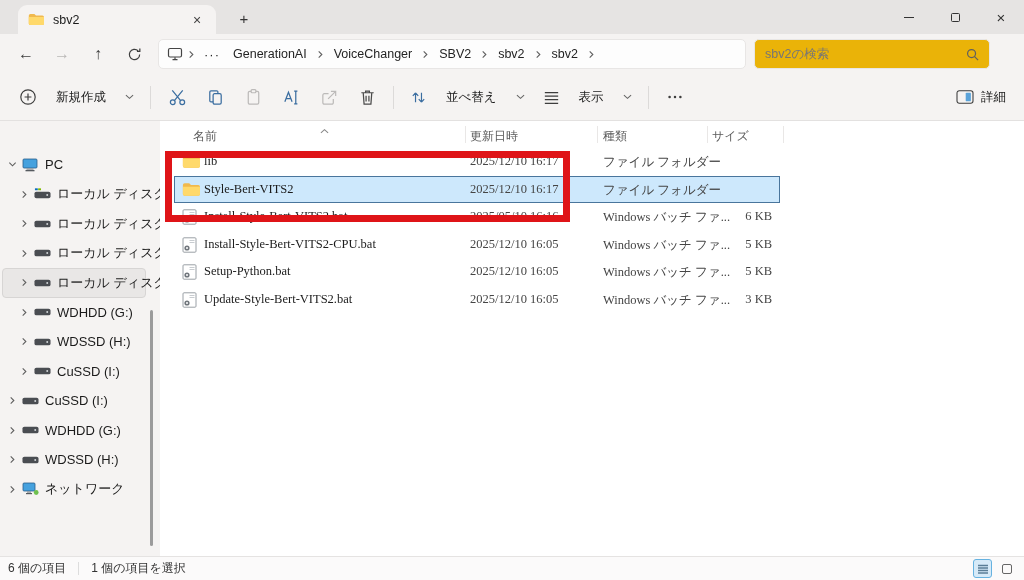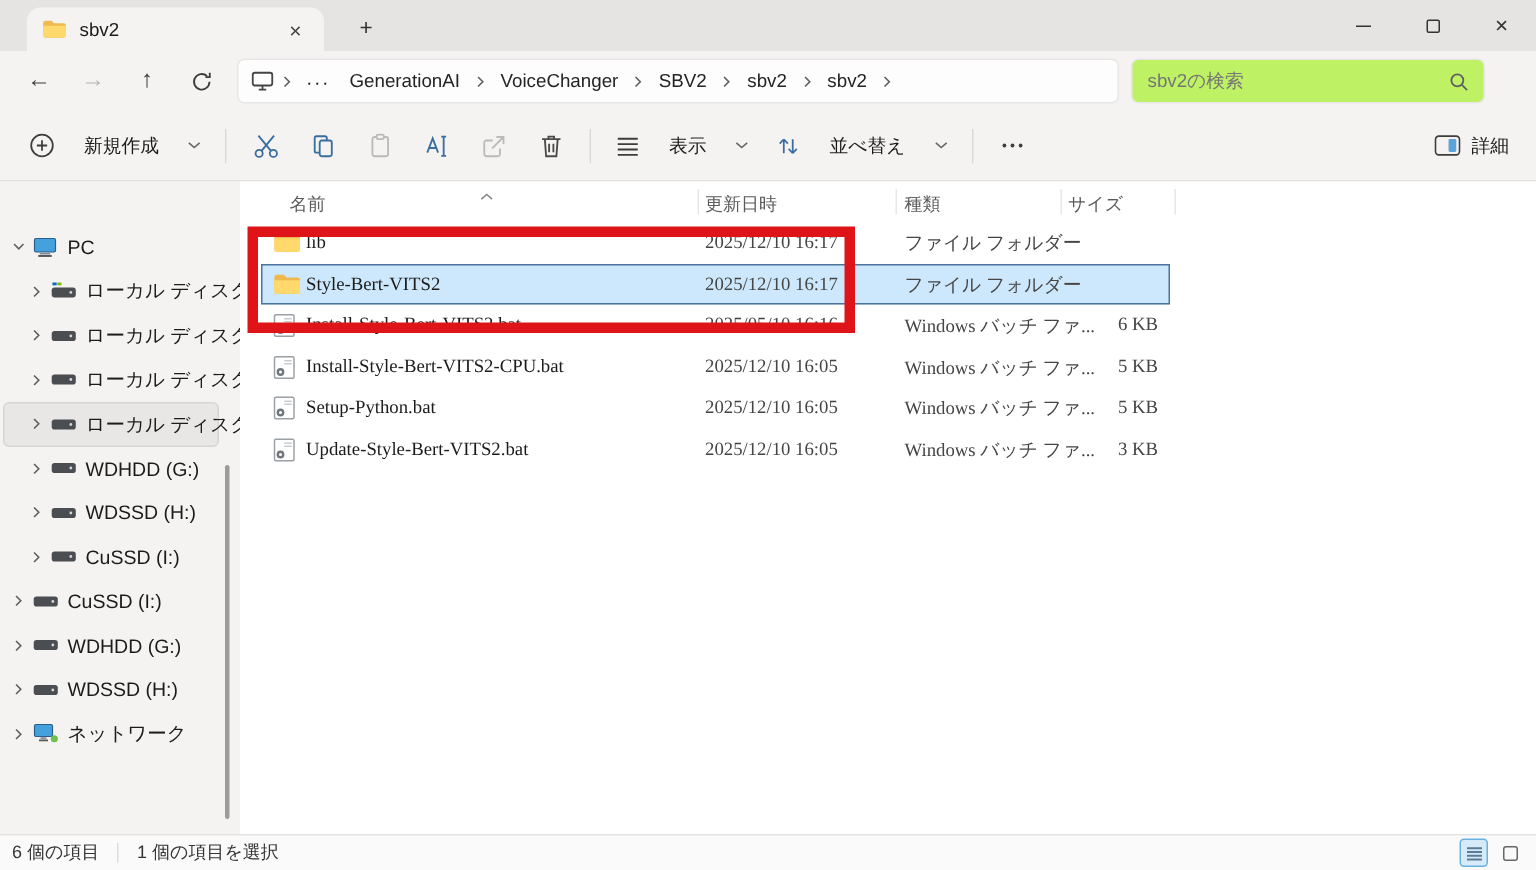--- a/index.html
+++ b/index.html
@@ -19,21 +19,21 @@
   .max-glyph{width:9px;height:9px;border:1px solid #333;border-radius:1.5px;}
 
   
   .navbar{position:absolute;top:34px;left:0;right:0;height:40px;background:#f5f3f2;display:flex;align-items:center;padding-left:8px;}
   .nav-ico{width:36px;height:32px;display:flex;align-items:center;justify-content:center;font-size:16px;color:#3d3d3d;border-radius:4px;}
   .nav-ico.disabled{color:#b9b7b6;}
   .addressbar{height:30px;background:#fdfdfd;border:1px solid #e8e6e5;border-radius:5px;display:flex;align-items:center;padding:0 8px;width:588px;margin-left:6px;}
   .crumb{font-size:12.5px;padding:0 7px;color:#242424;white-space:nowrap;}
   .crumb-chev{padding:0 2px;display:flex;}
   .crumb-dots{font-size:13px;letter-spacing:1px;color:#242424;padding:0 6px;}
-  .searchbox{height:30px;background:#bef264;border:1px solid #e8e6e5;border-radius:5px;display:flex;align-items:center;margin-left:8px;width:236px;padding:0 10px;}
+  .searchbox{height:30px;background:#eab308;border:1px solid #e8e6e5;border-radius:5px;display:flex;align-items:center;margin-left:8px;width:236px;padding:0 10px;}
   .searchbox input{border:none;outline:none;background:transparent;font-size:12.5px;flex:1;color:#333;font-family:inherit;}
   .searchbox input::placeholder{color:#767676;}
 
   
   .toolbar{position:absolute;top:74px;left:0;right:0;height:47px;background:#f5f3f2;border-bottom:1px solid #e3e1e0;display:flex;align-items:center;padding:0 10px;}
   .tbtn{display:flex;align-items:center;gap:19px;padding:7px 9px;border-radius:4px;font-size:12.5px;color:#1b1b1b;}
   .tico{width:38px;height:33px;display:flex;align-items:center;justify-content:center;border-radius:4px;}
   .tsep{width:1px;height:23px;background:#dcdad9;margin:0 7px;}
   .spacer{flex:1;}
   .details-btn{display:flex;align-items:center;gap:7px;font-size:12.5px;margin-right:8px;color:#1b1b1b;}
@@ -216,36 +216,36 @@
   </div>
   <div class="tico">
     <svg width="19" height="19" viewBox="0 0 20 20" fill="none" stroke="#4a4a4a" stroke-width="1.3">
         <path d="M3.5 5h13M8 5V3.2h4V5M5.5 5l.9 12h7.2l.9-12"></path>
         <path d="M8.5 8.2v6M11.5 8.2v6"></path>
       </svg>
   </div>
   <div class="tsep"></div>
   <div class="tbtn">
     <span>
+      <svg width="17" height="17" viewBox="0 0 20 20" fill="none" stroke="#3a6da0" stroke-width="1.4">
+          <path d="M6.5 15.5v-11M6.5 4.5L3.3 8M6.5 4.5L9.7 8M13.5 4.5v11M13.5 15.5L10.3 12M13.5 15.5l3.2-3.5"></path>
+        </svg>
+    </span>
+    <span>並べ替え</span>
+    <svg width="9" height="6" viewBox="0 0 10 6" fill="none" stroke="#666" stroke-width="1.2">
+        <path d="M1 1l4 3.5L9 1"></path>
+      </svg>
+  </div>
+  <div class="tbtn">
+    <span>
       <svg width="17" height="15" viewBox="0 0 20 18" stroke="#3d3d3d" stroke-width="1.5">
           <path d="M2 3h16M2 7.3h16M2 11.6h16M2 15.9h16"></path>
         </svg>
     </span>
     <span>表示</span>
-    <svg width="9" height="6" viewBox="0 0 10 6" fill="none" stroke="#666" stroke-width="1.2">
-        <path d="M1 1l4 3.5L9 1"></path>
-      </svg>
-  </div>
-  <div class="tbtn">
-    <span>
-      <svg width="17" height="17" viewBox="0 0 20 20" fill="none" stroke="#3a6da0" stroke-width="1.4">
-          <path d="M6.5 15.5v-11M6.5 4.5L3.3 8M6.5 4.5L9.7 8M13.5 4.5v11M13.5 15.5L10.3 12M13.5 15.5l3.2-3.5"></path>
-        </svg>
-    </span>
-    <span>並べ替え</span>
     <svg width="9" height="6" viewBox="0 0 10 6" fill="none" stroke="#666" stroke-width="1.2">
         <path d="M1 1l4 3.5L9 1"></path>
       </svg>
   </div>
   <div class="tsep"></div>
   <div class="tico">
     <svg width="18" height="18" viewBox="0 0 20 20" fill="#3d3d3d">
         <circle cx="4" cy="10" r="1.4"></circle>
         <circle cx="10" cy="10" r="1.4"></circle>
         <circle cx="16" cy="10" r="1.4"></circle>

